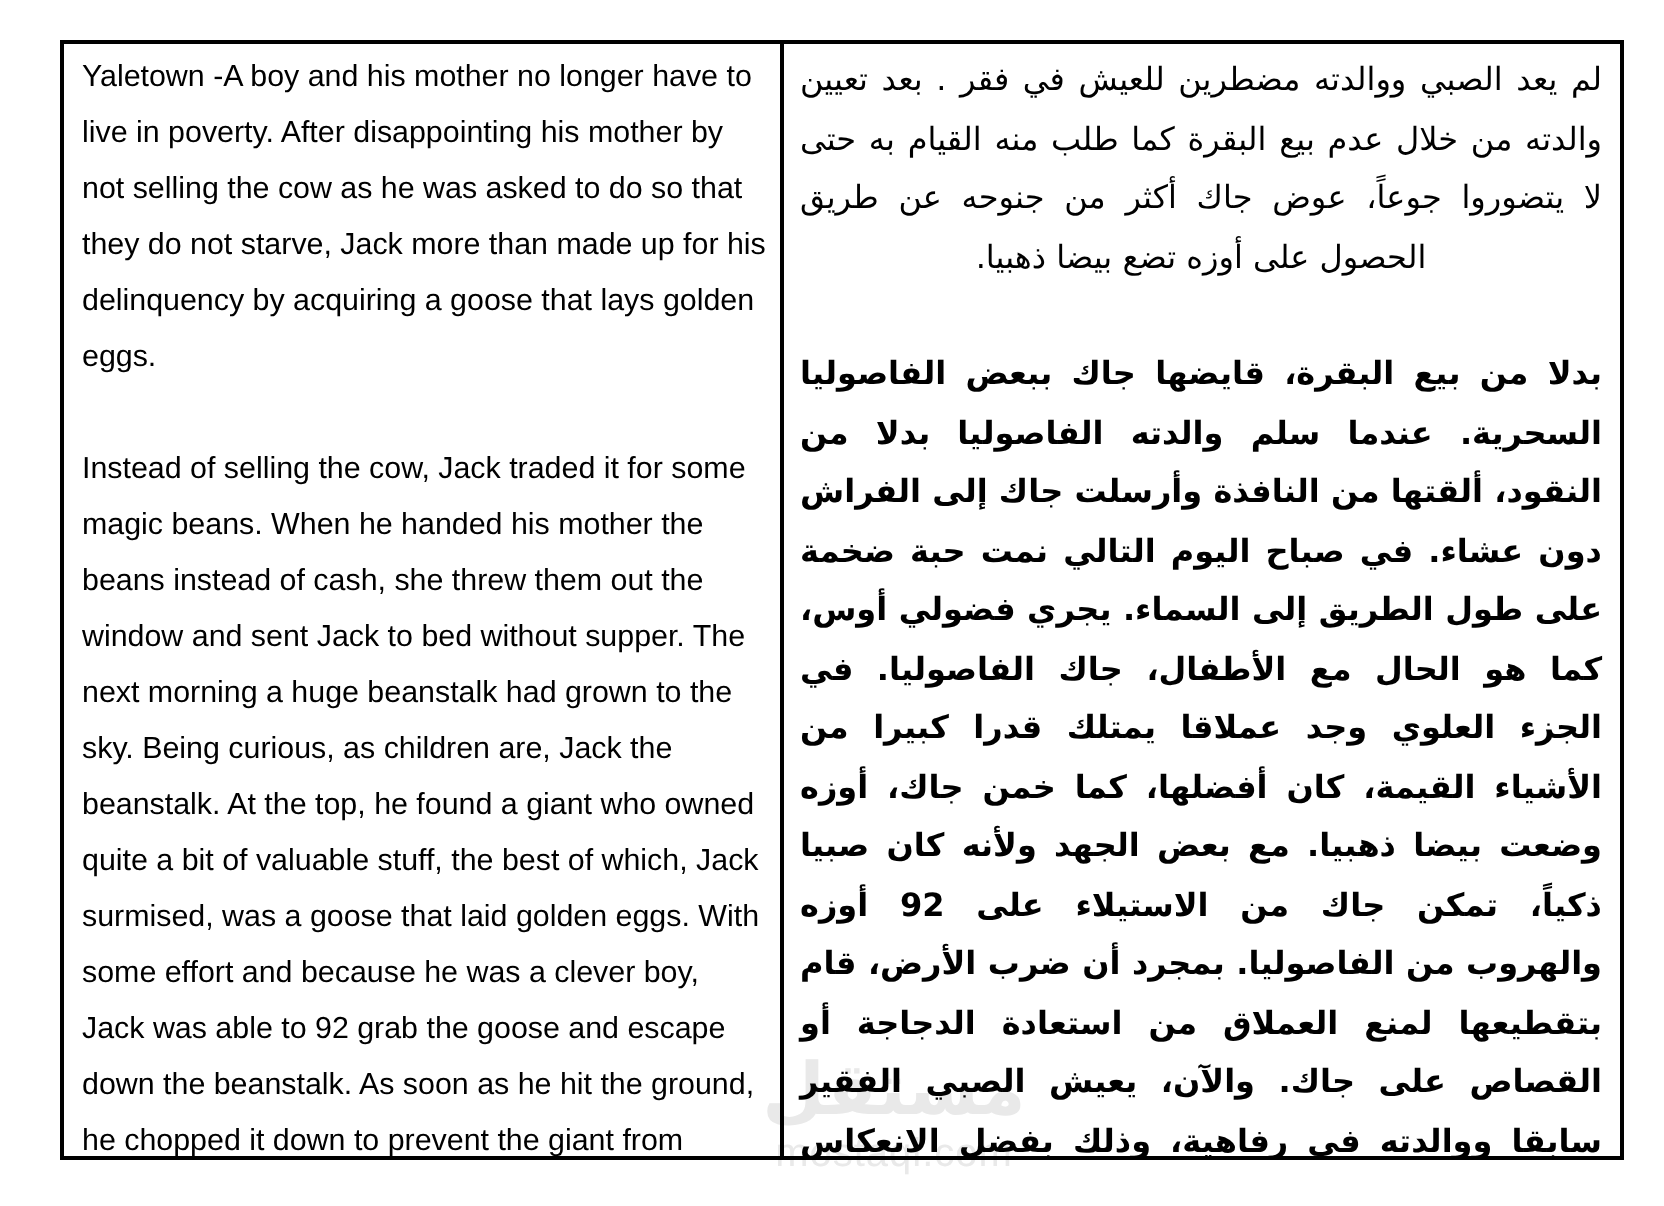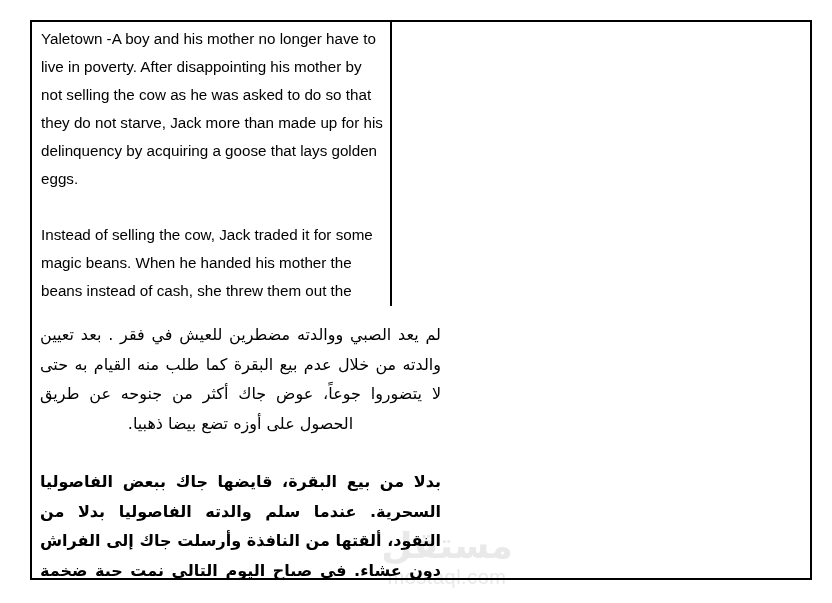--- a/index.html
+++ b/index.html
@@ -62,21 +62,21 @@
   
   #doc-table {
     position: absolute;
     left: 30px;
     top: 20px;
     width: 782px;
     height: 560px;
     border: 2px solid #000000;
     box-sizing: border-box;
     display: flex;
-    flex-direction: column;
+    flex-direction: row;
     z-index: 1;
     background: transparent;
   }
 
   .cell {
     box-sizing: border-box;
     padding: 4px 8px 4px 8px;
     overflow: hidden;
   }
 
@@ -85,21 +85,21 @@
     border-right: 2px solid #000000;
     padding-left: 9px;
     padding-right: 6px;
     padding-top: 3px;
   }
 
   #cell-arabic {
     width: 418px;
     padding-left: 8px;
     padding-right: 9px;
-    padding-top: 14px;
+    padding-top: 3px;
   }
 
   .p-en {
     font-family: "Liberation Sans", sans-serif;
     font-size: 15.2px;
     line-height: 28px;
     color: #000000;
     margin: 0;
     text-align: left;
     word-spacing: 0px;

